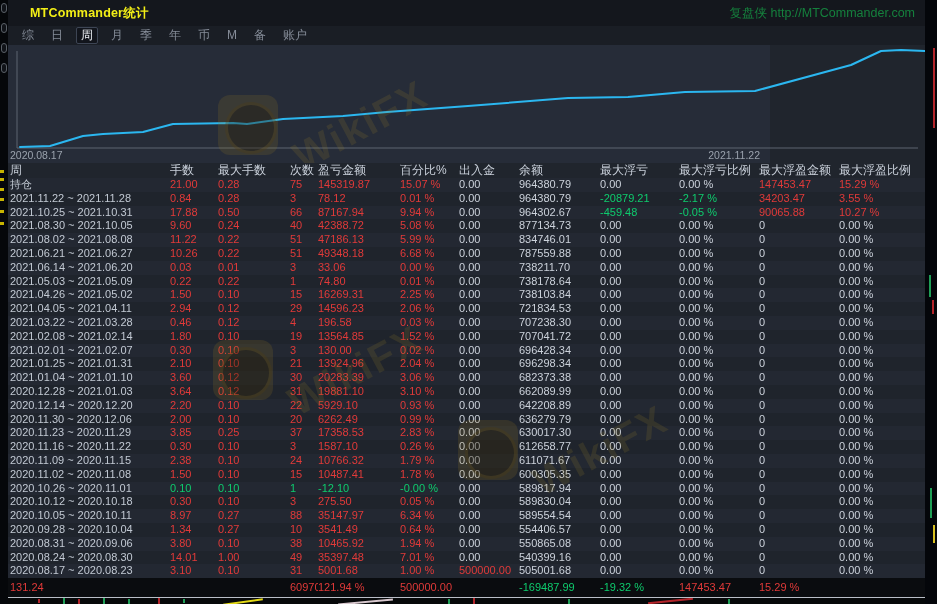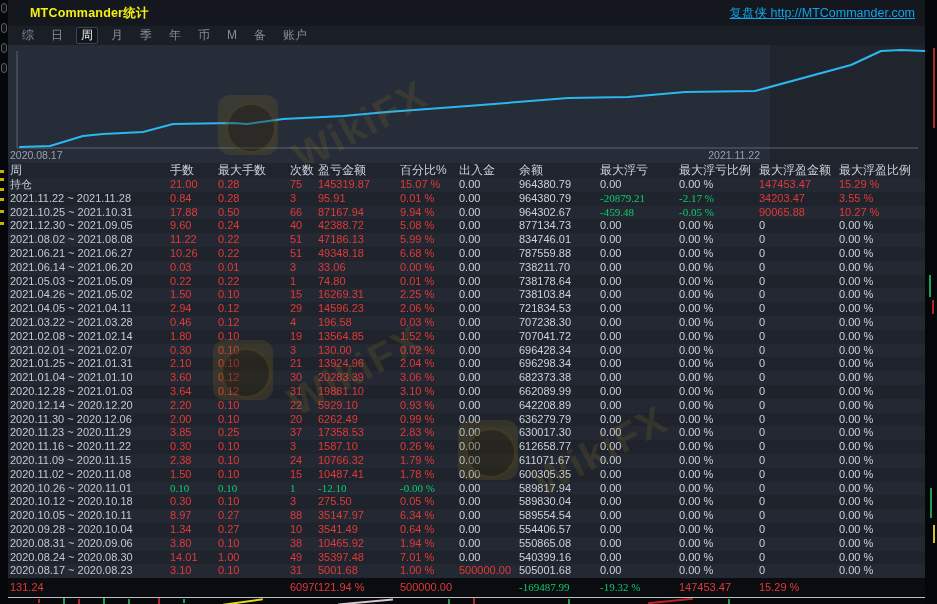--- a/index.html
+++ b/index.html
@@ -19,21 +19,21 @@
   
   #bottom-strip { position:absolute; left:8px; top:598px; width:917px; height:6px; background:#060809; overflow:hidden; }
 
   
   #win { position:absolute; left:8px; top:0; width:917px; height:598px; background:#20252d;
          border-bottom:1px solid #b9bec7; overflow:hidden; }
 
   #titlebar { position:absolute; left:0; top:0; width:100%; height:26px; background:#14171d;
               display:flex; align-items:center; justify-content:space-between; padding:0 10px 0 22px; }
   #win-title { color:#f3ef16; font-size:12.5px; font-weight:bold; letter-spacing:.2px; }
-  #brand { color:#0ea5e9; font-size:12.5px;text-decoration:underline; }
+  #brand { color:#15803d; font-size:12.5px; }
 
   #menubar { position:absolute; left:0; top:26px; width:100%; height:19px; background:#1a1e25;
              display:flex; align-items:center; gap:9px; padding-left:10px; }
   .menu-item { color:#868d99; font-size:12px; padding:0 4px; line-height:15px; cursor:default; }
   .menu-item.active { color:#eef1f6; background:#12151c; border:1px solid #3d4554; border-radius:2px; }
 
   
   #chart { position:absolute; left:0; top:45px; width:762px; height:118px; background:#262c38;text-align:right; }
   #chart svg { position:absolute; left:0; top:0; }
   .axis-date { position:absolute; color:#9aa2ad; font-size:10.5px; top:104px; }
@@ -50,21 +50,21 @@
   
   #table { position:absolute; left:0; top:163px; width:917px; }
   .trow { display:grid; grid-template-columns:160px 48px 72px 28px 82px 59px 60px 81px 79px 80px 80px 1fr;
           padding-left:2px; height:13.8px; line-height:13.8px; font-size:11px; white-space:nowrap; }
   .trow:nth-child(odd)  { background:#232832; }
   .trow:nth-child(even) { background:#1f242c; }
   #thead { height:15px; line-height:15px; font-size:12px; color:#c9d0da; background:#20252d; }
   .cell { overflow:hidden; }
   .c-period { color:#c2c9d3; }
   .c-red   { color:#e13a39; }
-  .c-green { color:#0ecb6d;font-family:Liberation Serif, serif; }
+  .c-green { color:#0ecb6d; }
   .c-gray  { color:#ccd2db; }
   #total-row { position:absolute; left:0; top:578px; width:917px; height:19px; line-height:19px;
                background:#0a0c0f; display:grid;
                grid-template-columns:160px 48px 72px 28px 82px 59px 60px 81px 79px 80px 80px 1fr;
                padding-left:2px; font-size:11px; white-space:nowrap; }
 </style>
 </head>
 <body>
 <div id="stage">
 
@@ -168,21 +168,21 @@
             <span class="cell c-gray">0.00</span>
             <span class="cell c-gray">0.00 %</span>
             <span class="cell c-red">147453.47</span>
             <span class="cell c-red">15.29 %</span>
           </div>
           <div class="trow">
             <span class="cell c-period">2021.11.22 ~ 2021.11.28</span>
             <span class="cell c-red">0.84</span>
             <span class="cell c-red">0.28</span>
             <span class="cell c-red">3</span>
-            <span class="cell c-red">95.91</span>
+            <span class="cell c-red">78.12</span>
             <span class="cell c-red">0.01 %</span>
             <span class="cell c-gray">0.00</span>
             <span class="cell c-gray">964380.79</span>
             <span class="cell c-green">-20879.21</span>
             <span class="cell c-green">-2.17 %</span>
             <span class="cell c-red">34203.47</span>
             <span class="cell c-red">3.55 %</span>
           </div>
           <div class="trow">
             <span class="cell c-period">2021.10.25 ~ 2021.10.31</span>
@@ -192,21 +192,21 @@
             <span class="cell c-red">87167.94</span>
             <span class="cell c-red">9.94 %</span>
             <span class="cell c-gray">0.00</span>
             <span class="cell c-gray">964302.67</span>
             <span class="cell c-green">-459.48</span>
             <span class="cell c-green">-0.05 %</span>
             <span class="cell c-red">90065.88</span>
             <span class="cell c-red">10.27 %</span>
           </div>
           <div class="trow">
-            <span class="cell c-period">2021.12.30 ~ 2021.09.05</span>
+            <span class="cell c-period">2021.08.30 ~ 2021.10.05</span>
             <span class="cell c-red">9.60</span>
             <span class="cell c-red">0.24</span>
             <span class="cell c-red">40</span>
             <span class="cell c-red">42388.72</span>
             <span class="cell c-red">5.08 %</span>
             <span class="cell c-gray">0.00</span>
             <span class="cell c-gray">877134.73</span>
             <span class="cell c-gray">0.00</span>
             <span class="cell c-gray">0.00 %</span>
             <span class="cell c-gray">0</span>

